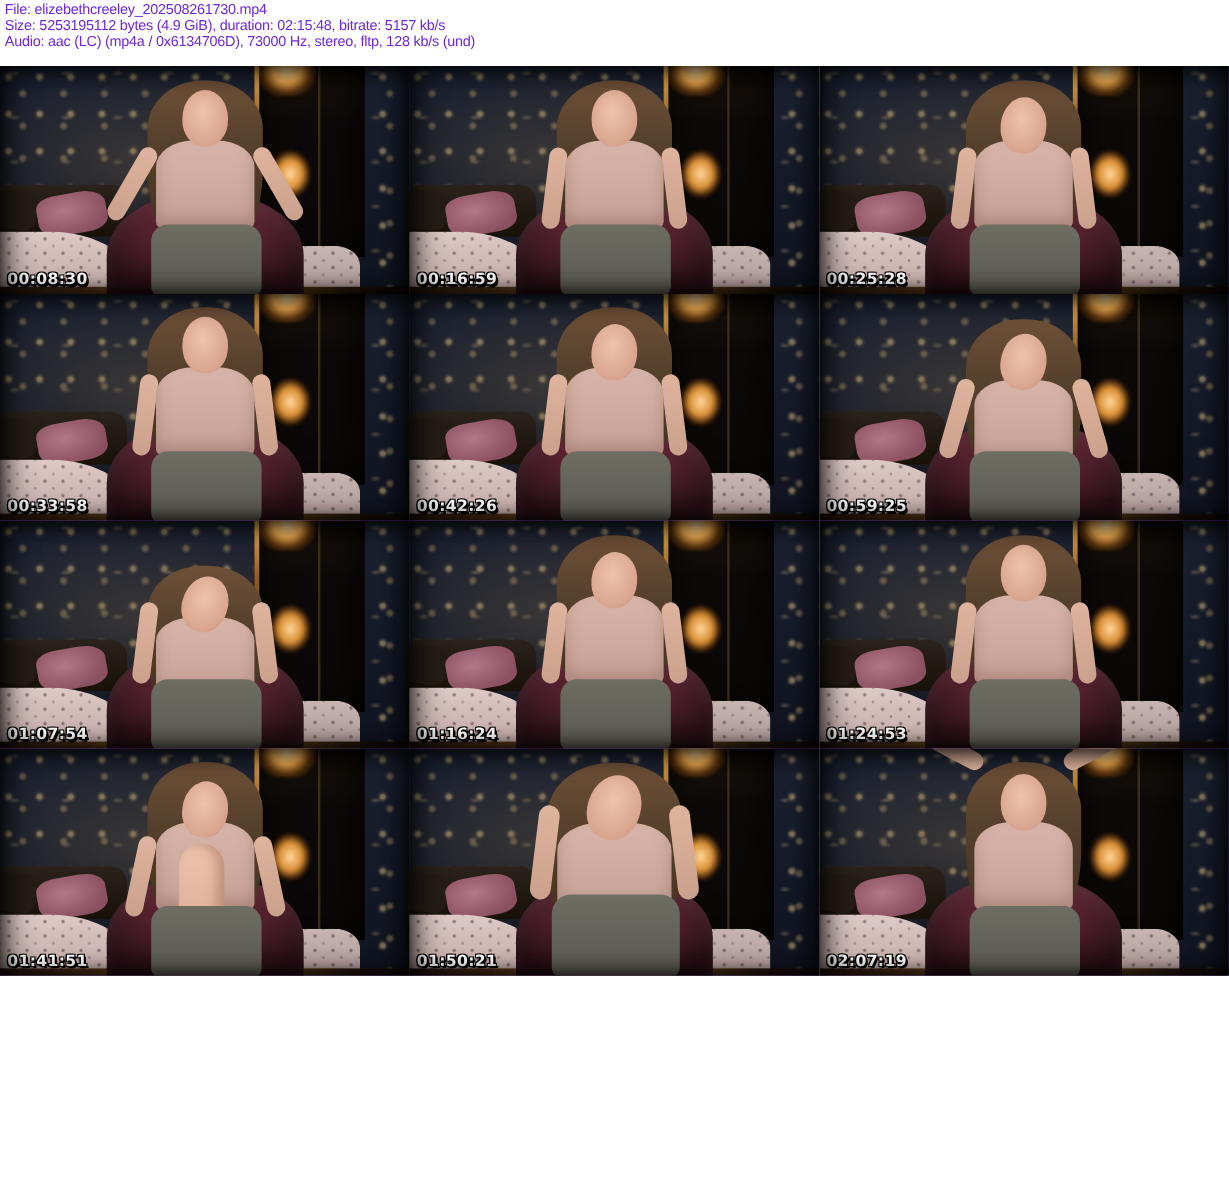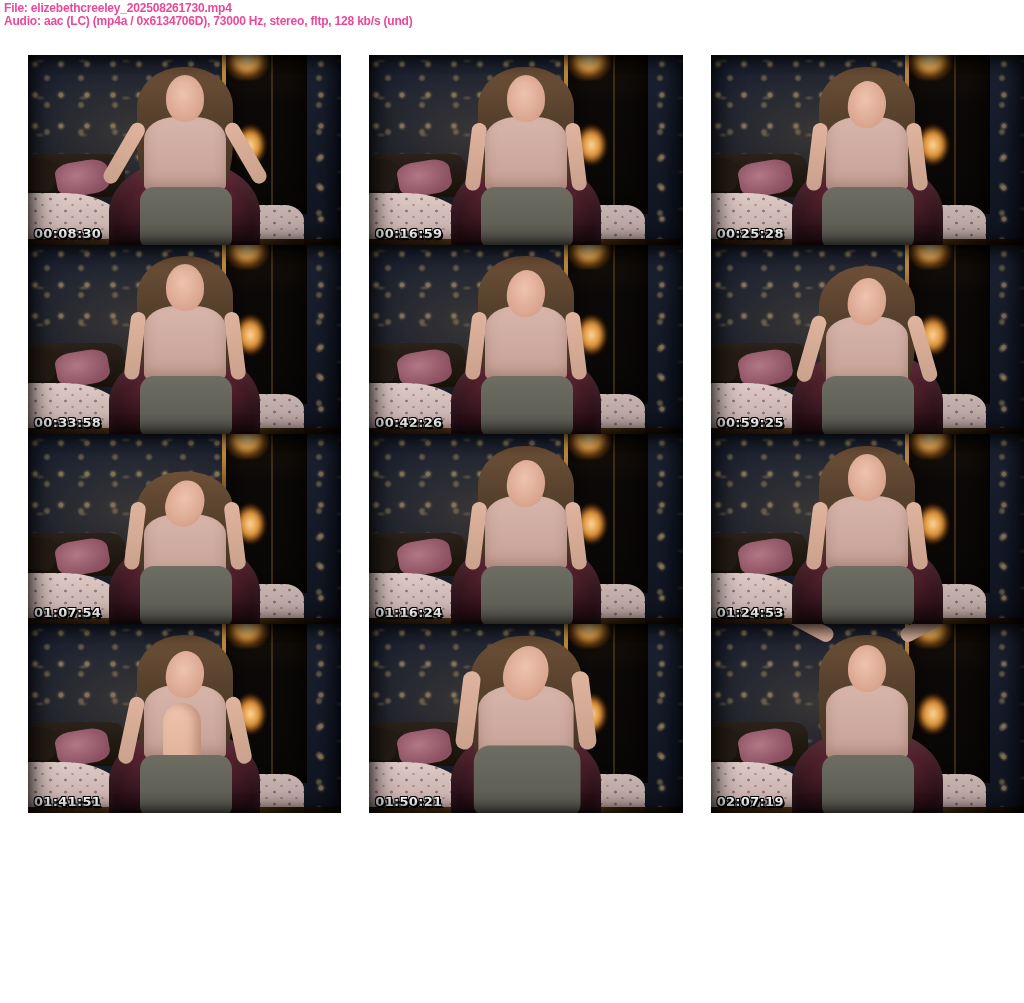--- a/index.html
+++ b/index.html
@@ -1,24 +1,24 @@
 <!DOCTYPE html>
 <html><head>
 <meta charset="utf-8">
 <style>
   html,body{margin:0;padding:0;background:#fff;}
   body{width:1024px;height:1003px;overflow:hidden;font-family:"Liberation Sans",sans-serif;}
 
   
   .meta{height:55px;box-sizing:border-box;padding:2px 4px 0;background:#ffffff;}
-  .meta-line{font-weight:bold;font-size:12px;line-height:13px;color:#ec4899;letter-spacing:-0.2px;white-space:nowrap;}
+  .meta-line{font-weight:normal;font-size:12px;line-height:13px;color:#6d28d9;letter-spacing:-0.2px;white-space:nowrap;}
 
   
   .grid{width:1024px;height:948px;display:grid;grid-template-columns:repeat(3,1fr);grid-template-rows:repeat(5,1fr);}
-  .thumb{position:relative;overflow:hidden;background:#6d28d9;margin-left:28px;}
+  .thumb{position:relative;overflow:hidden;background:#6d28d9;}
   .thumb::after{content:"";position:absolute;inset:0;pointer-events:none;
     box-shadow:inset 0 12px 20px -8px rgba(0,0,0,.85),
                inset 0 -8px 16px -6px rgba(0,0,0,.7),
                inset 16px 0 26px -12px rgba(0,0,0,.75),
                inset -16px 0 26px -12px rgba(0,0,0,.8);}
 
   
   .wallpaper{position:absolute;inset:0;background-color:#171c29;
     background-image:
       radial-gradient(ellipse 70% 60% at 36% 42%, rgba(139,117,82,.30), transparent 70%),
@@ -106,20 +106,21 @@
   .ts{position:absolute;left:6px;bottom:4px;color:#fff;
     font-family:"DejaVu Sans",sans-serif;font-weight:bold;font-size:13px;letter-spacing:.3px;
     text-shadow:2px 2px 0 #000,-1px -1px 0 #000,1px -1px 0 #000,-1px 1px 0 #000,1px 1px 0 #000,0 2px 2px #000;}
 </style>
 </head>
 <body>
 
 <div class="sheet">
   <header class="meta">
     <div class="meta-line">File: elizebethcreeley_202508261730.mp4</div>
+    <div class="meta-line">Size: 5253195112 bytes (4.9 GiB), duration: 02:15:48, bitrate: 5157 kb/s</div>
     <div class="meta-line">Audio: aac (LC) (mp4a / 0x6134706D), 73000 Hz, stereo, fltp, 128 kb/s (und)</div>
   </header>
   <div class="grid" id="grid">
   <div class="thumb" data-pose="hands-on-hips">
     <div class="wallpaper"></div>
     <div class="wardrobe"></div>
     <div class="glow-top"></div>
     <div class="glow-mid"></div>
     <div class="headboard"></div>
     <div class="pillow-dark"></div>

